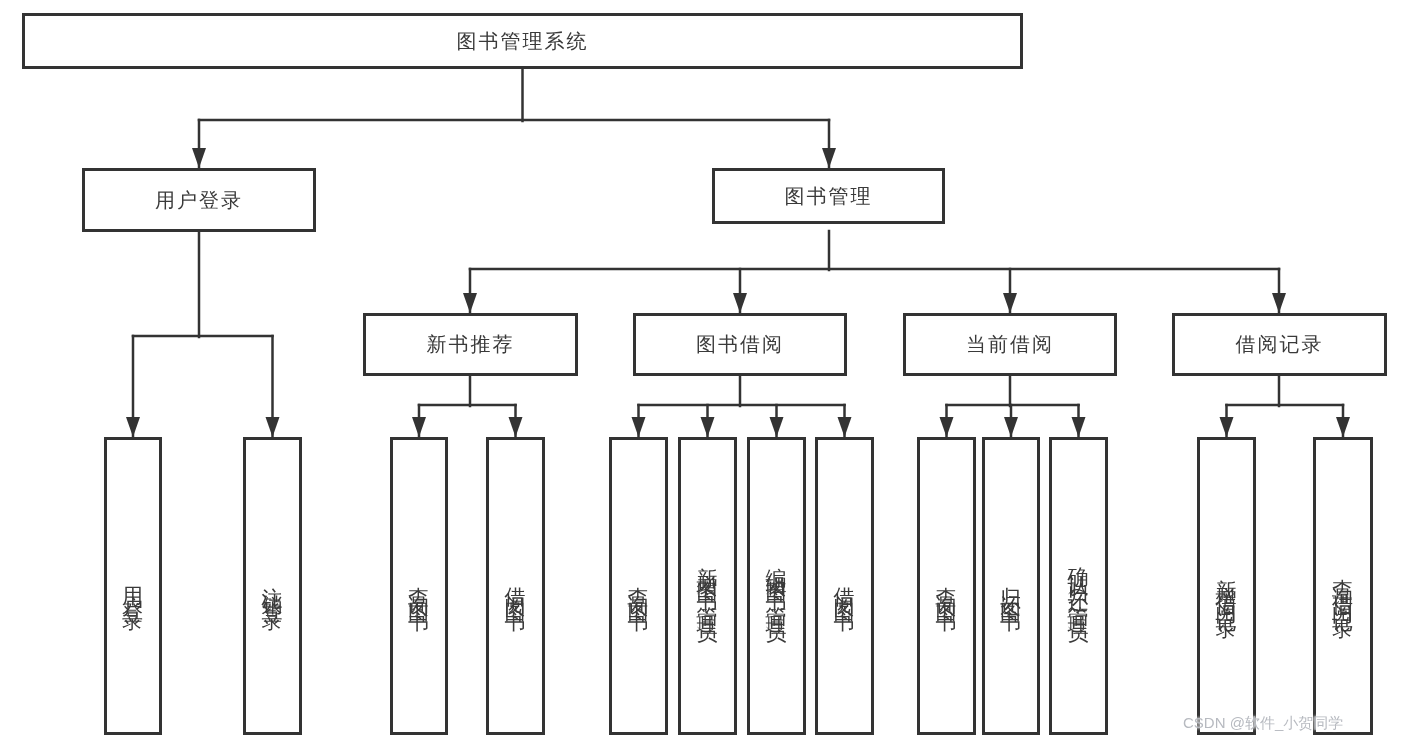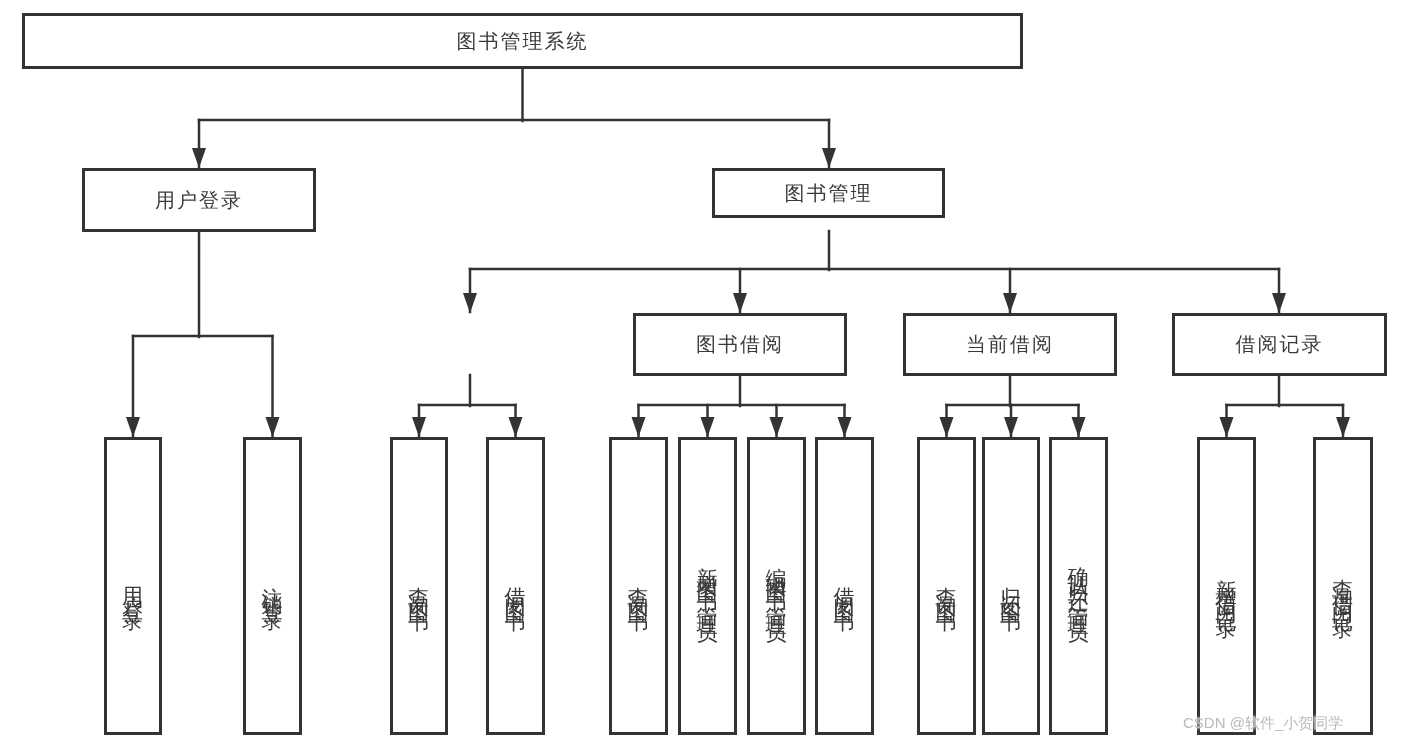--- a/index.html
+++ b/index.html
@@ -122,24 +122,27 @@
     </g>
   </svg>
 
   <div class="node hbox" style="left:22px;top:13px;width:1001px;height:56px">
     <span>图书管理系统</span>
   </div>
 
   <div class="node hbox" style="left:82px;top:168px;width:234px;height:64px">
     <span>用户登录</span>
   </div>
-  <div class="node hbox" style="left:712px;top:168px;width:233px;height:50px">
+  <div class="node hbox" style="left:712px;top:168px;width:233px;height:56px">
     <span>图书管理</span>
   </div>
 
+  <div class="node hbox" style="left:363px;top:313px;width:215px;height:63px">
+    <span>新书推荐</span>
+  </div>
   <div class="node hbox" style="left:903px;top:313px;width:214px;height:63px">
     <span>当前借阅</span>
   </div>
   <div class="node hbox" style="left:633px;top:313px;width:214px;height:63px">
     <span>图书借阅</span>
   </div>
   <div class="node hbox" style="left:1172px;top:313px;width:215px;height:63px">
     <span>借阅记录</span>
   </div>
 

